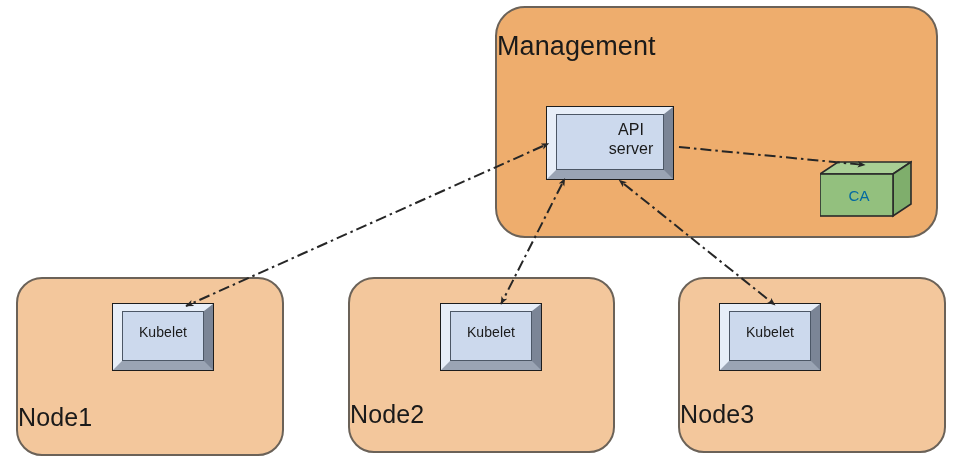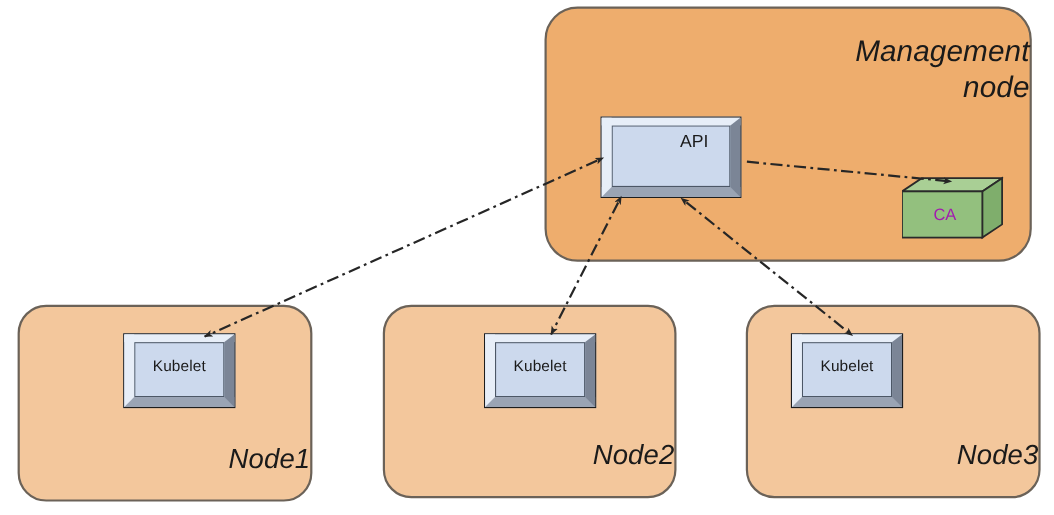--- a/index.html
+++ b/index.html
@@ -37,24 +37,23 @@
     background: #eead6d;
     border-radius: 30px;
   }
   .group-box.node {
     background: #f3c79c;
   }
   .group-title {
     position: absolute;
     left: 0;
     width: 100%;
-    text-align: right;
+    text-align: left;
     color: #1a1a1a;
     letter-spacing: 0.1px;
-    font-style: italic;
   }
   .mgmt .group-title {
     top: 22px;
     font-size: 27px;
     line-height: 33px;
     font-weight: 400;
   }
   .node .group-title {
     bottom: 22px;
     font-size: 25px;
@@ -135,40 +134,40 @@
   }
   #ca-cube svg { display: block; }
   #ca-cube .ca-label {
     position: absolute;
     left: 8px;
     top: 27px;
     width: 62px;
     text-align: center;
     font-size: 15px;
     line-height: 18px;
-    color: #a21caf;
+    color: #0369a1;
   }
 </style>
 </head>
 <body>
 
 <div id="canvas">
 
   <div class="group-box mgmt" id="mgmt-node" style="left:495px; top:6px; width:443px; height:232px;">
     <div class="group-title">
       <div>Management</div>
-      <div>node</div>
     </div>
   </div>
 
   <div class="bevel-box" id="api-server-box">
     <div class="bevel-inner"></div>
     <div class="facet"></div>
     <div class="label">
       <div>API</div>
+      <div>server</div>
     </div>
   </div>
 
   <div id="ca-cube">
     <svg width="92" height="58" viewBox="0 0 92 58">
 
       <polygon points="0,14 18,2 91,2 73,14" fill="#a9cf95" stroke="#2a2a2a" stroke-width="1.6"></polygon>
 
       <polygon points="73,14 91,2 91,44 73,56" fill="#7fae6c" stroke="#2a2a2a" stroke-width="1.6"></polygon>
 

